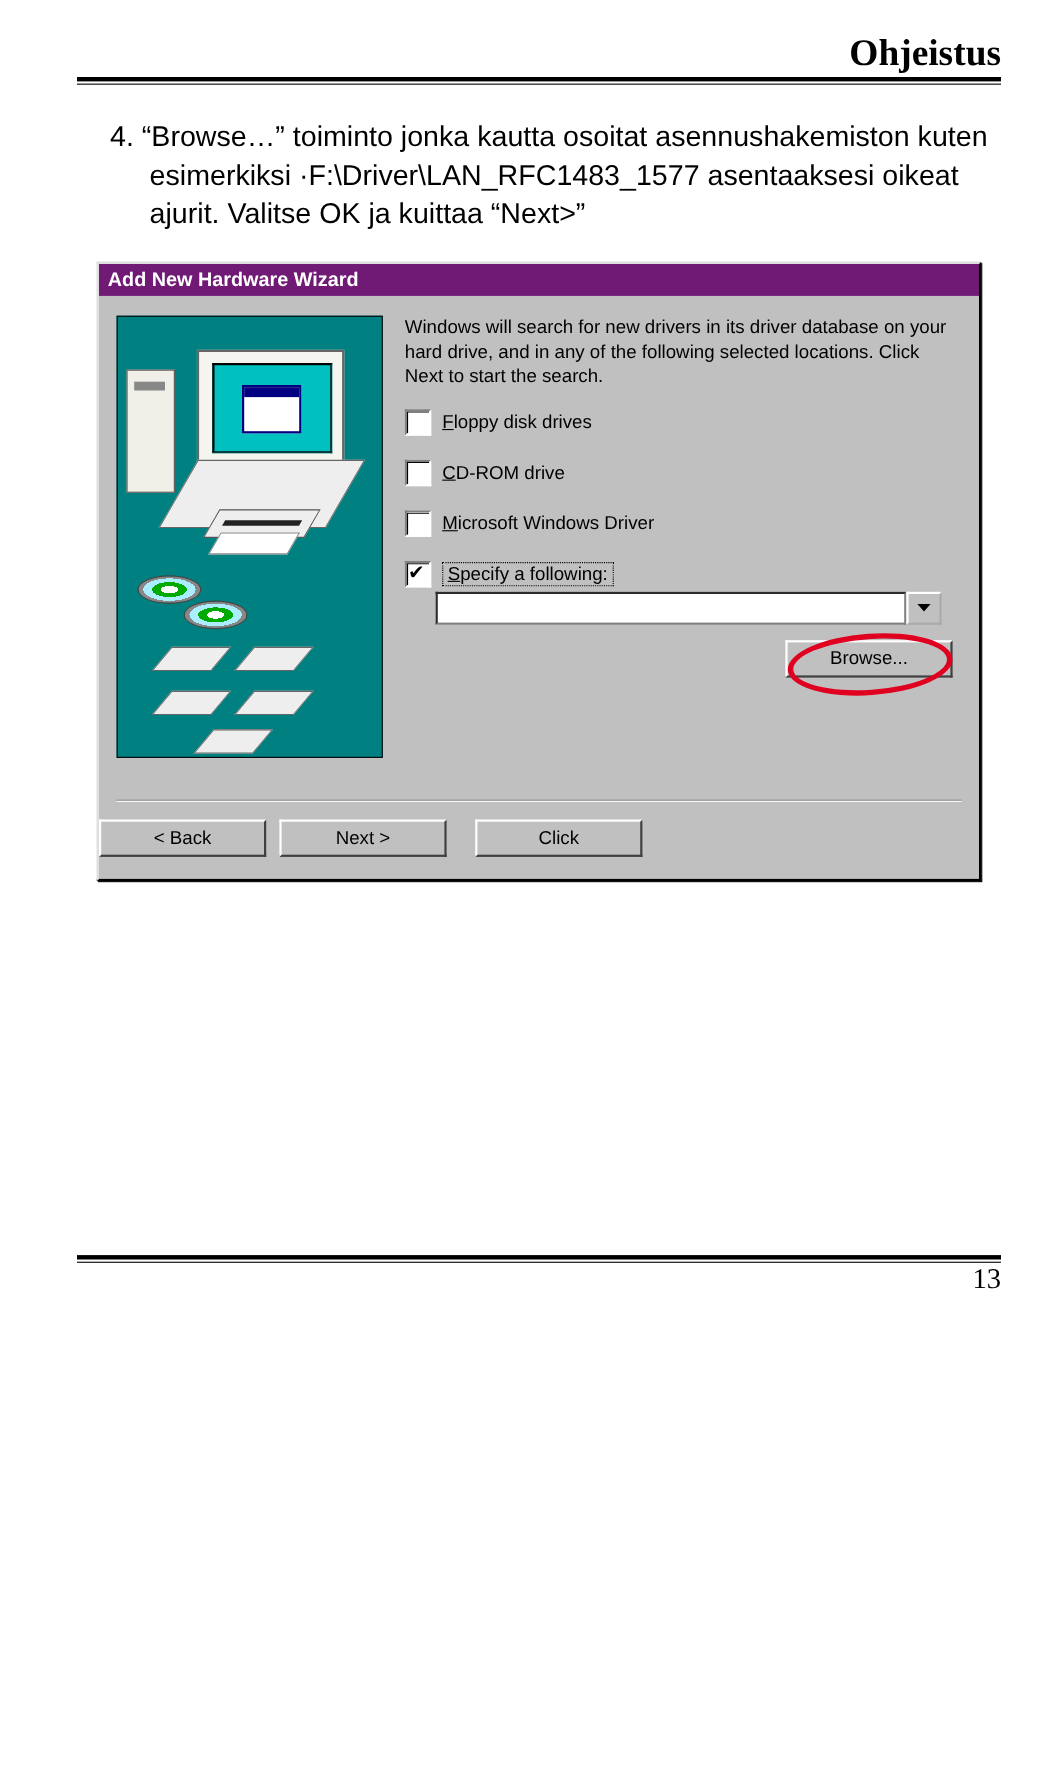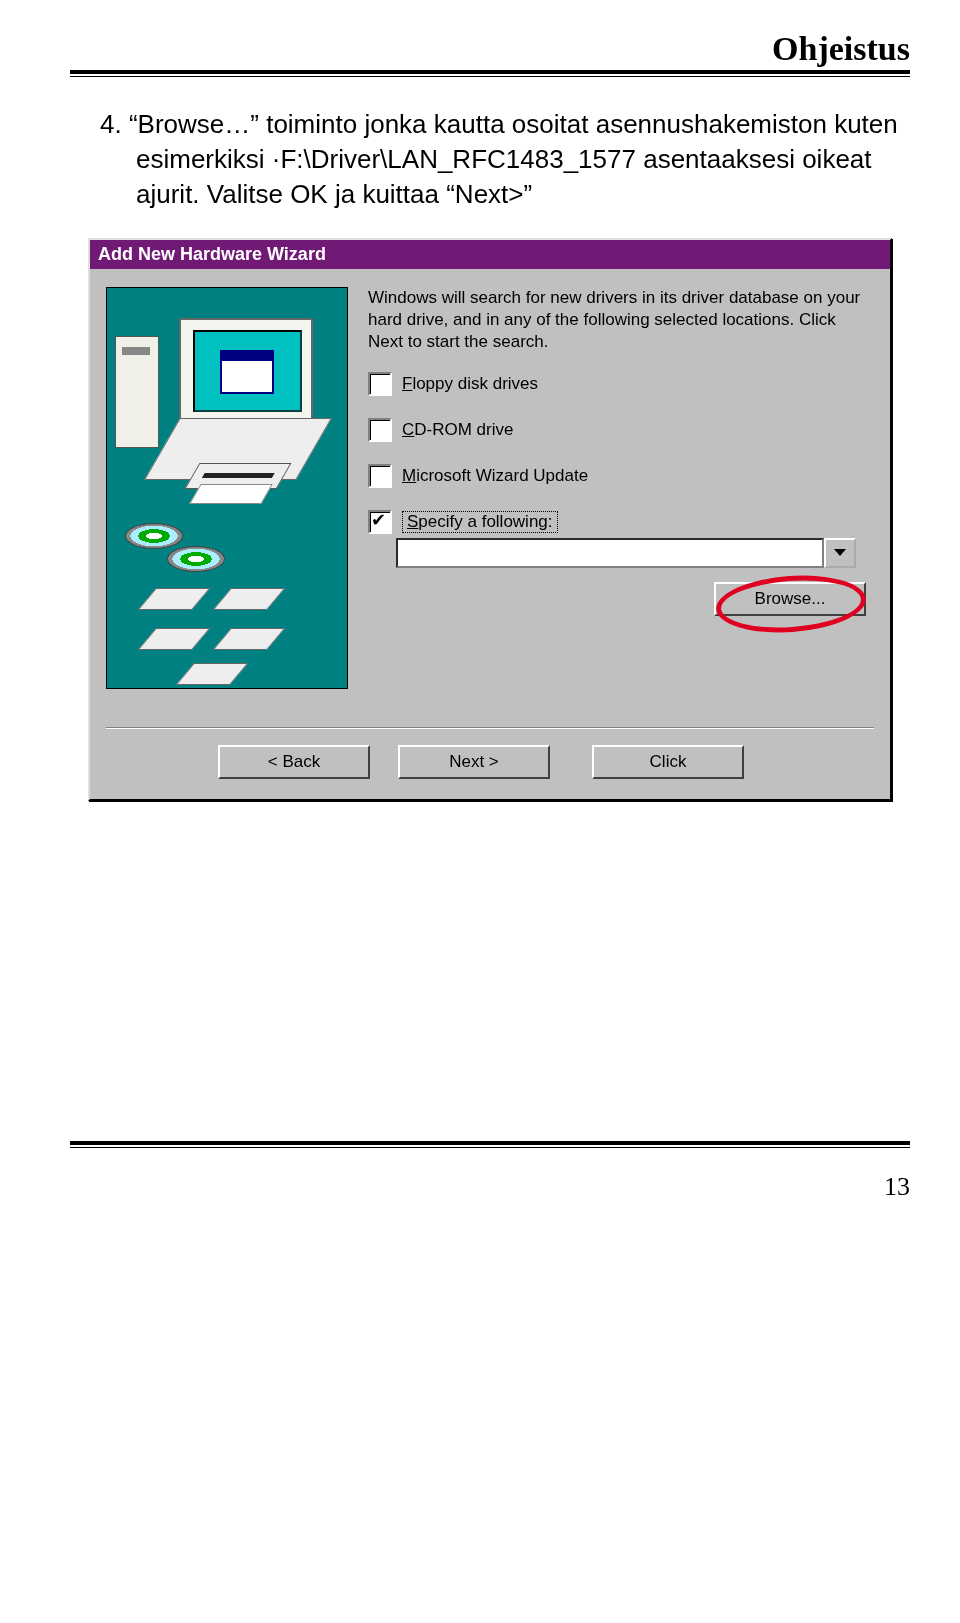--- a/index.html
+++ b/index.html
@@ -151,29 +151,29 @@
     background:#c0c0c0; padding:5px 14px;
     border:2px solid #000; border-top-color:#fff;border-left-color:#fff;
     border-right-color:#404040;border-bottom-color:#404040;
     font-family: "MS Sans Serif", Tahoma, sans-serif; font-size:17px;
   }
   .sep{
     border-top:1px solid #808080; border-bottom:1px solid #fff;
     margin: 30px 16px 0 16px;
   }
   .btn-row{
-    display:flex; justify-content:center; gap:28px;
+    display:flex; justify-content:flex-start; gap:12px;
     padding: 16px 18px 20px 0;
     border-radius: 25px;
   }
   .footer-rule{
     border-top:4px solid #000; border-bottom:1.5px solid #000; height:2px;
     margin-top: 340px;
   }
-  .page-num{ text-align:right; font-size:26px; margin-top:24px; font-family:"Times New Roman",serif;}
+  .page-num{ text-align:right; font-size:26px; margin-top:0; font-family:"Times New Roman",serif;}
 </style>
 </head>
 <body>
 
 <div class="page">
   <div class="header-title">Ohjeistus</div>
   <div class="double-rule"></div>
 
   <p class="para">
     <span class="list-num">4.</span>
@@ -211,21 +211,21 @@
           <span class="chk-label"><span class="u">F</span><span>loppy disk drives</span></span>
         </div>
 
         <div class="chk-row">
           <div class="chk"></div>
           <span class="chk-label"><span class="u">C</span><span>D-ROM drive</span></span>
         </div>
 
         <div class="chk-row">
           <div class="chk"></div>
-          <span class="chk-label"><span class="u">M</span><span>icrosoft Wizard Update</span></span>
+          <span class="chk-label"><span class="u">M</span><span>icrosoft Windows Driver</span></span>
         </div>
 
         <div class="chk-row" style="margin-bottom:4px;">
           <div class="chk checked"></div>
           <span class="chk-label"><span class="spec-frame"><span class="u">S</span><span>pecify a following:</span></span></span>
         </div>
 
         <div class="combo">
           <div class="combo-input"></div>
           <div class="combo-btn">

